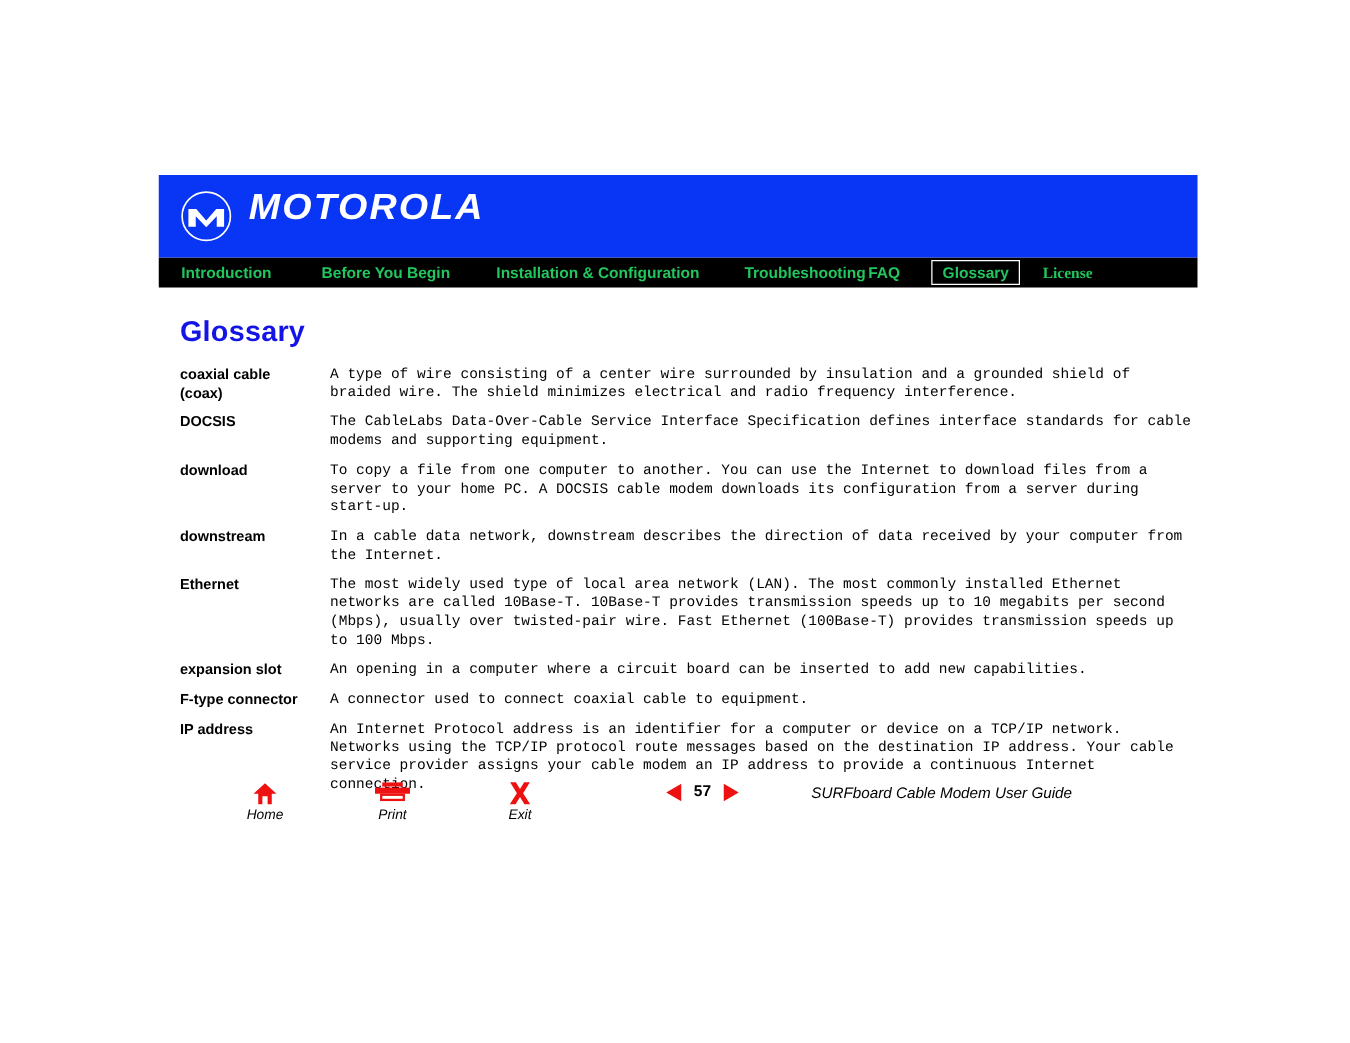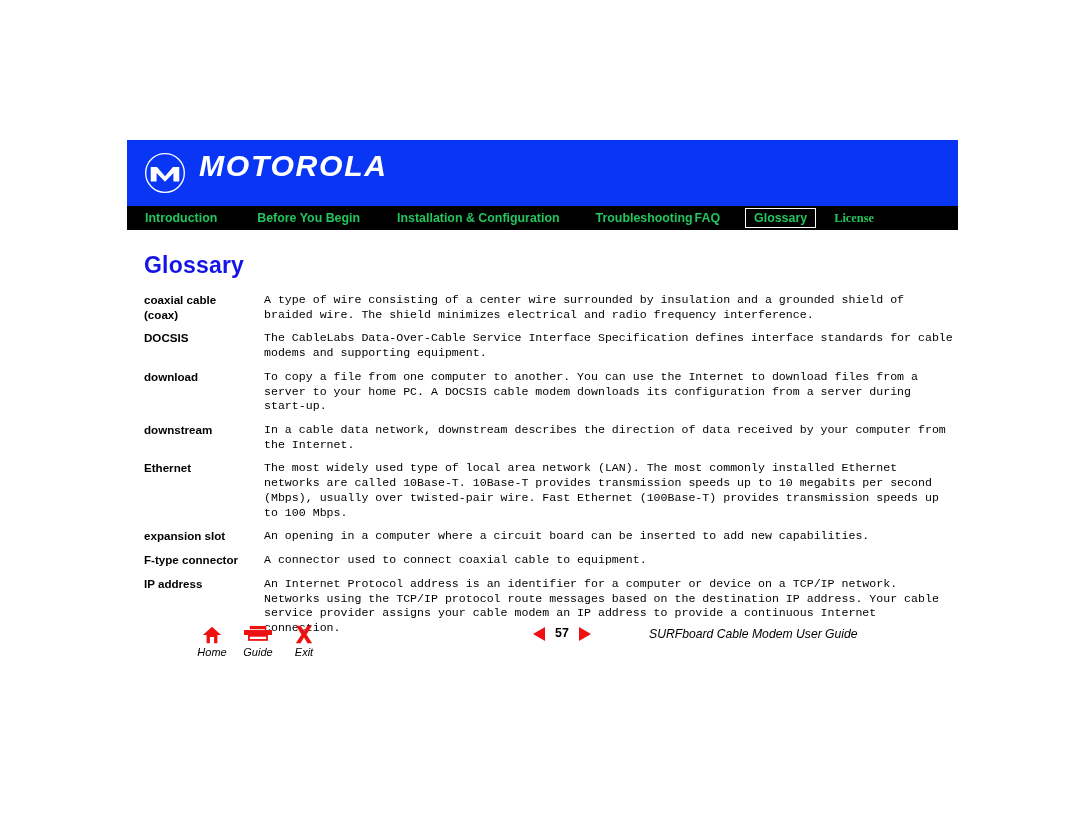--- a/index.html
+++ b/index.html
@@ -128,20 +128,21 @@
     left: 0;
     top: 484px;
     width: 831px;
     height: 50px;
   }
   .foot-icons {
     position: absolute;
     left: 62px;
     top: 0;
     display: flex;
+    gap: 56px;
     align-items: flex-start;
   }
   .foot-btn {
     width: 46px;
     text-align: center;
     cursor: pointer;
   }
   .foot-glyph {
     height: 22px;
     display: flex;
@@ -274,21 +275,21 @@
         </div>
 
         <div class="foot-btn">
           <div class="foot-glyph">
             <svg width="28" height="20" viewBox="0 0 34 22" aria-hidden="true">
               <rect x="7" y="0" width="20" height="4" fill="#ee1111"></rect>
               <rect x="0" y="5" width="34" height="6" fill="#ee1111"></rect>
               <rect x="6" y="12" width="22" height="5" fill="#ffffff" stroke="#ee1111" stroke-width="2.2"></rect>
             </svg>
           </div>
-          <div class="foot-label">Guide</div>
+          <div class="foot-label">Print</div>
         </div>
 
         <div class="foot-btn">
           <div class="foot-glyph">
             <svg width="20" height="20" viewBox="0 0 24 24" aria-hidden="true">
               <path d="M2.5 1 L8 1 L12 7.5 L16 1 L21.5 1 L15 11.5 L21.8 22 L16.2 22 L12 15 L7.8 22 L2.2 22 L9 11.5 Z" fill="#ee1111"></path>
             </svg>
           </div>
           <div class="foot-label">Exit</div>
         </div>

